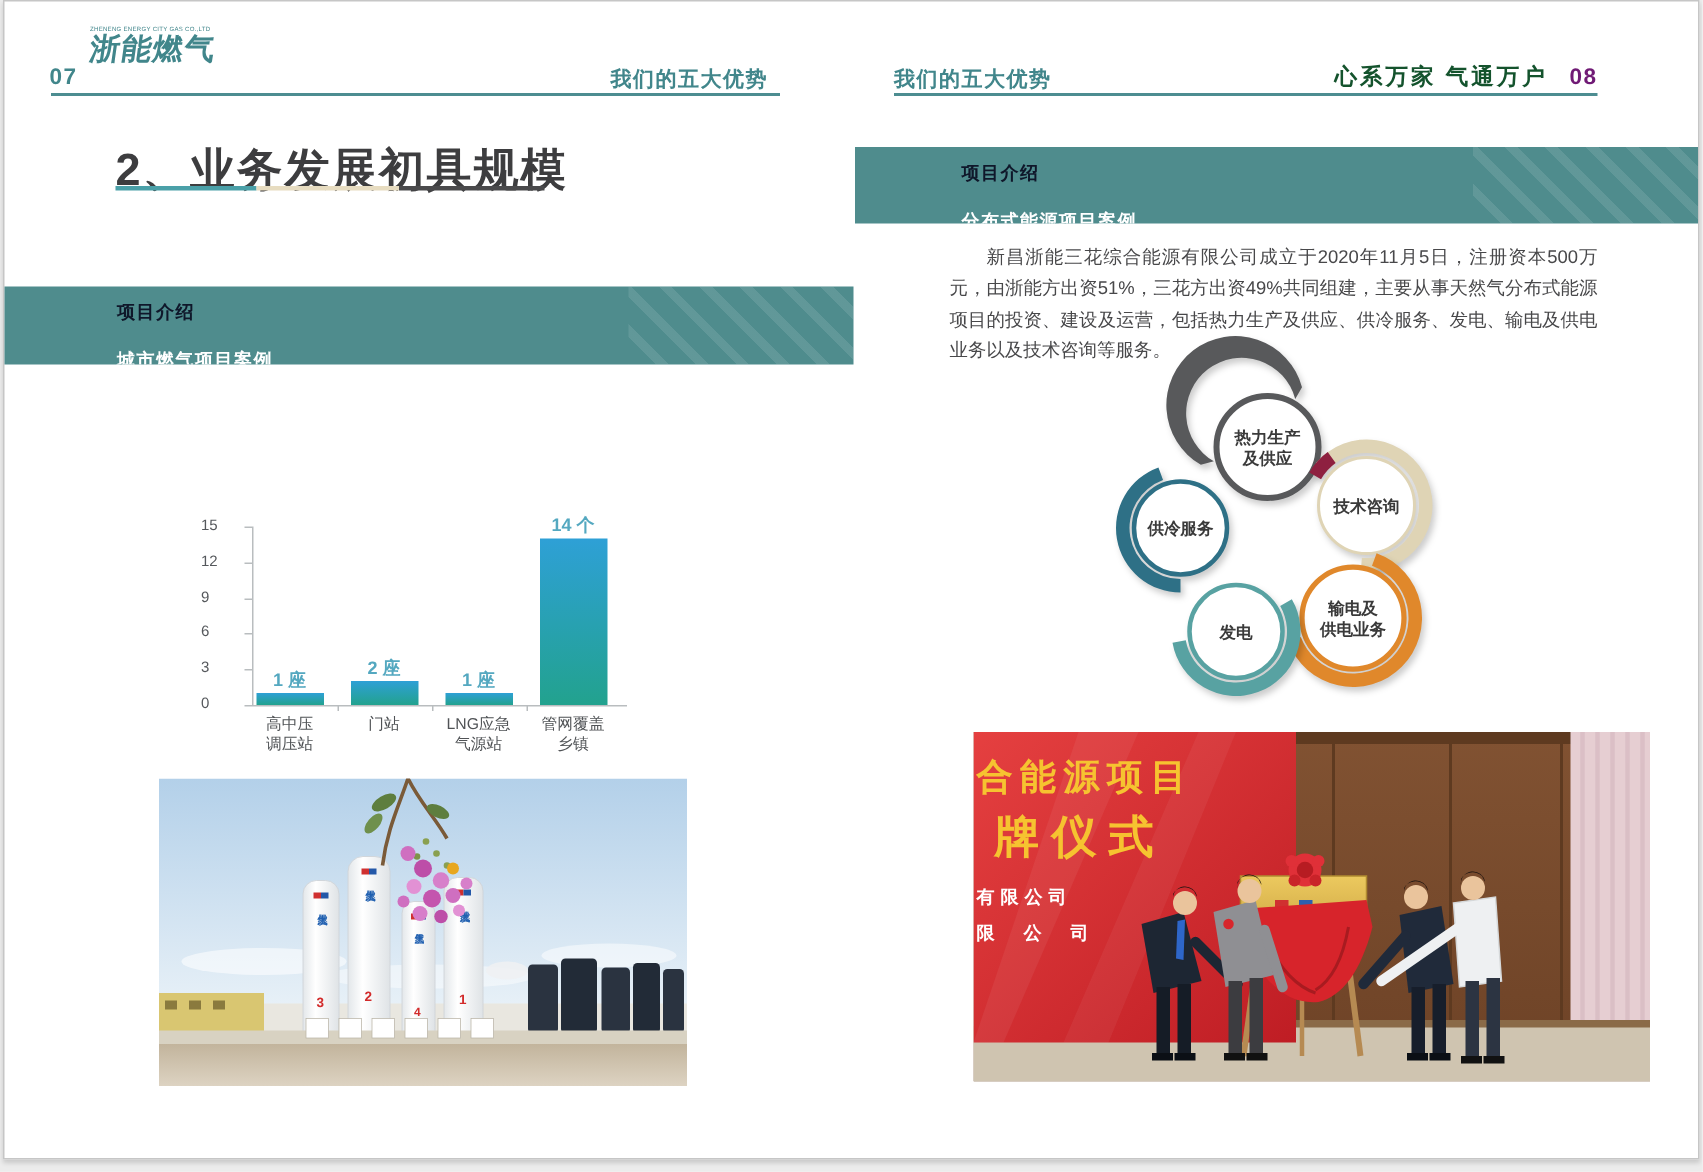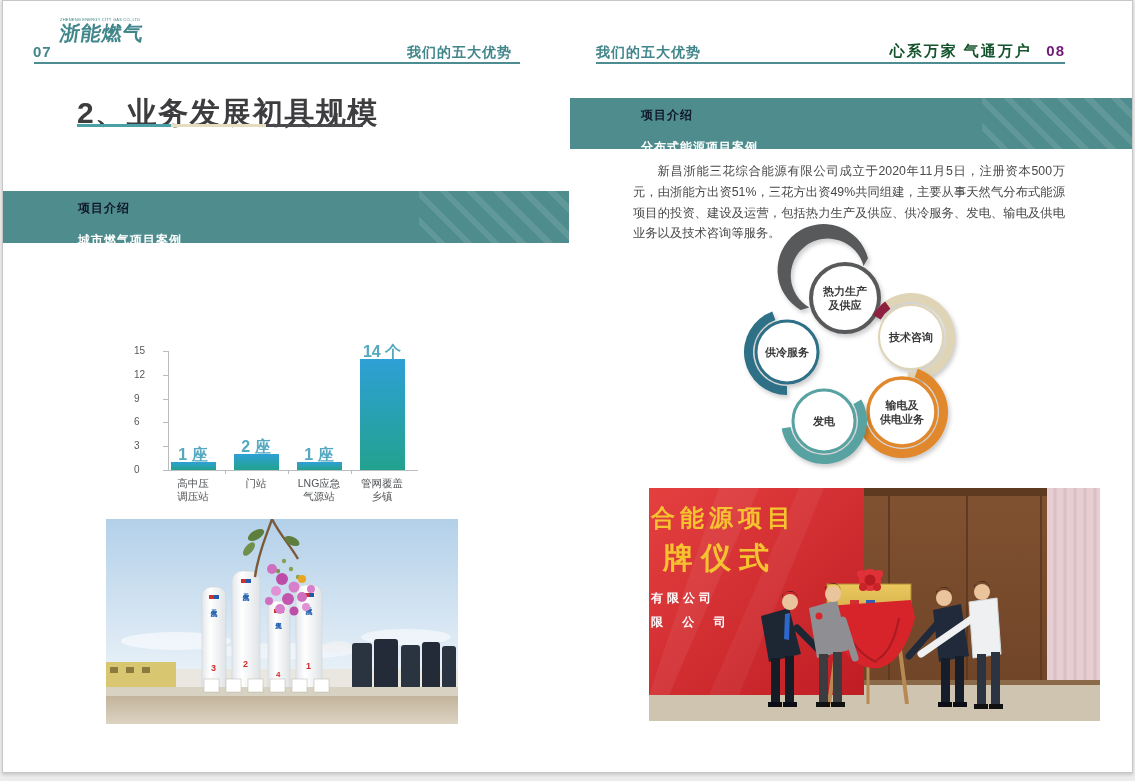--- a/index.html
+++ b/index.html
@@ -29,21 +29,21 @@
   .banner-sub{position:absolute;left:71px;top:31px;color:#fff;font-size:12px;font-weight:bold;letter-spacing:1px;margin-top:10px;}
   .banner-left .banner-title,.banner-left .banner-sub{left:75px;}
   
   .chart{width:340px;height:162px;}
   .chart .bar{position:absolute;width:45px;background:linear-gradient(to bottom,#2ea0d6,#22a28e);}
   .chart .ytick{position:absolute;width:26px;text-align:left;font-size:10px;color:#55585c;}
   .chart .ytickmark{position:absolute;width:5px;height:1px;}
   .chart .xtickmark{position:absolute;width:1px;height:4px;}
   .chart .axis-x{position:absolute;height:1px;}
   .chart .axis-y{position:absolute;width:1px;}
-  .chart .dlabel{position:absolute;width:70px;text-align:center;font-size:16px;font-weight:bold;}
+  .chart .dlabel{position:absolute;width:70px;text-align:center;font-size:12px;font-weight:bold;}
   .chart .clabel{position:absolute;width:80px;text-align:center;font-size:10.5px;color:#505356;line-height:13px;}
   svg text{font-family:"Liberation Sans","DejaVu Sans",sans-serif;}
   .vtext{writing-mode:tb;glyph-orientation-vertical:0;}
 </style>
 </head>
 <body>
 
 <div class="canvas">
   <div class="spread">
 

